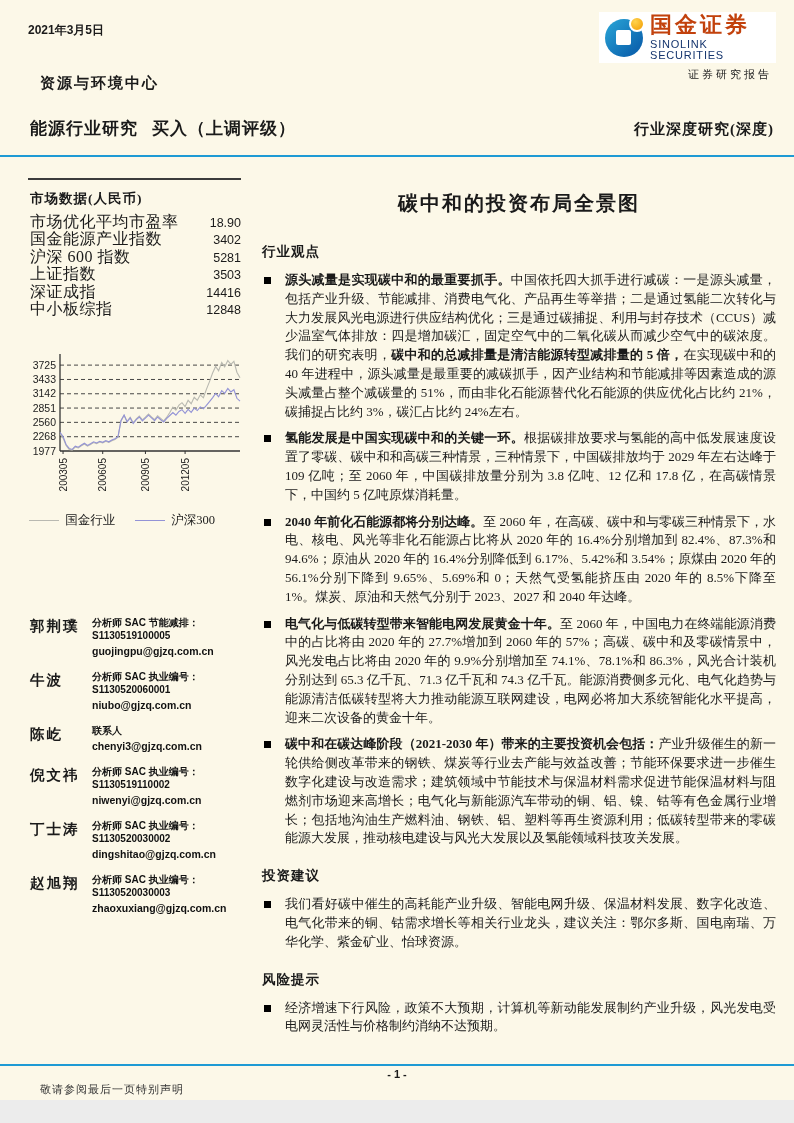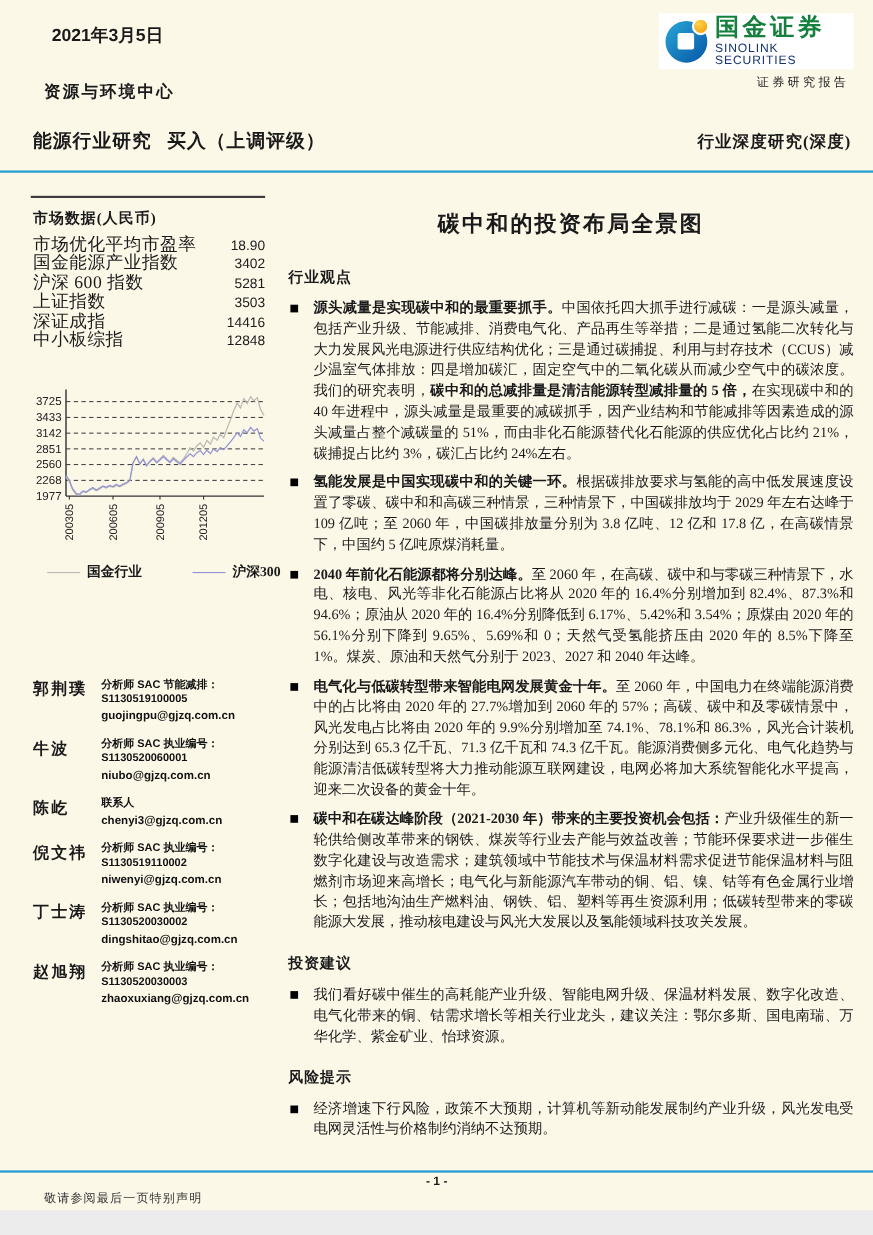--- a/index.html
+++ b/index.html
@@ -7,47 +7,47 @@
     width:794px;height:1123px;position:relative;
     background:#ececec;
     font-family:"Liberation Serif","DejaVu Serif",serif;
     color:#1a1a1a;
     -webkit-font-smoothing:antialiased;
   }
   .page{position:absolute;left:0;top:0;width:794px;height:1100px;background:#fcf8e8;overflow:hidden;}
   .page-edge{position:absolute;left:0;top:1100px;width:794px;height:23px;background:#ececec;}
 
   
-  .date{position:absolute;left:28px;top:22px;font-family:"Liberation Sans","DejaVu Sans",sans-serif;font-weight:bold;font-size:16px;margin-left:19px;}
+  .date{position:absolute;left:28px;top:22px;font-family:"Liberation Sans","DejaVu Sans",sans-serif;font-weight:bold;font-size:12px;}
   .center-name{position:absolute;left:40px;top:74px;font-weight:bold;font-size:15px;letter-spacing:2px;text-align:right;}
   .report-line{position:absolute;left:30px;top:117px;font-family:"Liberation Sans","DejaVu Sans",sans-serif;font-weight:bold;font-size:17px;letter-spacing:1px;}
   .report-line .rating{margin-left:14px;}
   .report-type{position:absolute;right:20px;top:120px;font-weight:bold;font-size:15px;letter-spacing:1px;}
   .rule-blue-top{position:absolute;left:0;top:155px;width:794px;height:2px;background:#1e9ad4;}
 
   .logo-box{position:absolute;left:599px;top:12px;width:177px;height:51px;background:#ffffff;display:flex;align-items:center;padding:0 6px;box-sizing:border-box;}
   .logo-icon{width:38px;height:38px;border-radius:50%;background:linear-gradient(135deg,#2aa7d8 0%,#0d66b0 80%);position:relative;flex:none;}
   .logo-icon .hole{position:absolute;left:11px;top:11px;width:15px;height:15px;background:#ffffff;border-radius:2px;}
   .logo-icon .ball{position:absolute;right:-2px;top:-3px;width:12px;height:12px;border-radius:50%;background:radial-gradient(circle at 35% 30%,#ffd34d,#f29b00);border:2px solid #ffffff;}
   .logo-text{margin-left:7px;line-height:1;}
-  .logo-cn{font-family:"Liberation Sans","DejaVu Sans",sans-serif;font-weight:bold;font-size:22px;color:#15803d;letter-spacing:3px;}
+  .logo-cn{font-family:"Liberation Sans","DejaVu Sans",sans-serif;font-weight:bold;font-size:22px;color:#c2410c;letter-spacing:3px;}
   .logo-en{font-family:"Liberation Sans","DejaVu Sans",sans-serif;font-weight:normal;font-size:11px;color:#15356e;letter-spacing:0.8px;margin-top:3px;}
   .brand-tagline{position:absolute;right:22px;top:67px;font-size:11px;letter-spacing:3px;color:#222;}
 
   
   .md-rule{position:absolute;left:28px;top:178px;width:213px;height:2px;background:#3c3c3c;}
   .md-title{position:absolute;left:30px;top:190px;font-weight:bold;font-size:13.5px;letter-spacing:1px;}
   .md-rows{position:absolute;left:30px;top:212px;width:211px;}
   .md-row{display:flex;justify-content:space-between;align-items:baseline;height:17.4px;}
   .md-label{font-size:16px;letter-spacing:0.5px;}
   .md-value{font-family:"Liberation Sans","DejaVu Sans",sans-serif;font-size:12.5px;}
 
   
   .chart-wrap{position:absolute;left:30px;top:348px;width:216px;height:152px;}
-  .chart-legend{position:absolute;left:43px;top:512px;width:212px;display:flex;justify-content:space-between;gap:20px;font-weight:bold;}
+  .chart-legend{position:absolute;left:16px;top:512px;width:212px;display:flex;justify-content:center;gap:20px;}
   .leg-item{display:flex;align-items:center;gap:6px;font-size:12.5px;}
   .leg-line{display:inline-block;width:30px;height:0;border-top:1px solid #000;}
 
   
   .analysts{position:absolute;left:30px;top:616px;width:218px;}
   .a-item{display:flex;margin-bottom:12px;}
   .a-name{width:62px;flex:none;font-weight:bold;font-size:14.5px;letter-spacing:2px;padding-top:1px;}
   .a-details{flex:1;}
   .a-role{font-family:"Liberation Sans","DejaVu Sans",sans-serif;font-weight:bold;font-size:10px;color:#111;line-height:13px;}
   .a-email{font-family:"Liberation Sans","DejaVu Sans",sans-serif;font-weight:bold;font-size:10.5px;color:#111;line-height:14px;margin-top:2px;}

